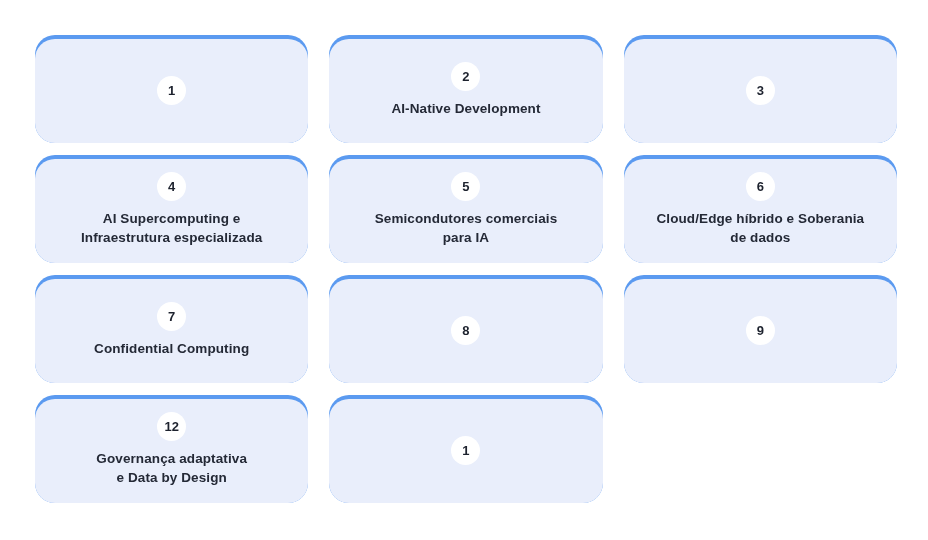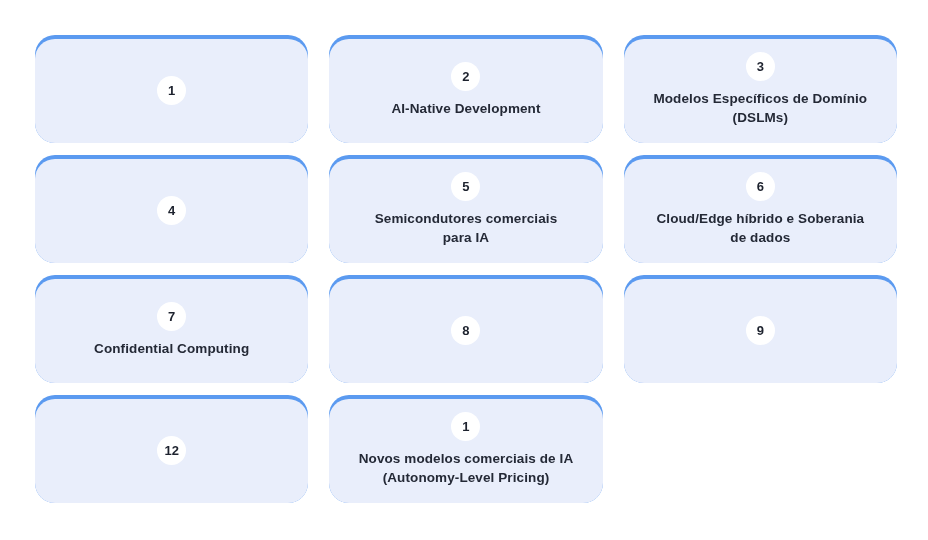--- a/index.html
+++ b/index.html
@@ -71,28 +71,28 @@
   <div class="card">
     <div class="card-inner">
       <div class="num-circle">2</div>
       <div class="card-title">AI-Native Development</div>
     </div>
   </div>
 
   <div class="card">
     <div class="card-inner">
       <div class="num-circle">3</div>
-      <div class="card-title">Modelos Específicos de Domínio
-(DSLMs)</div>
     </div>
   </div>
 
   <div class="card">
     <div class="card-inner">
       <div class="num-circle">4</div>
+      <div class="card-title">AI Supercomputing e
+Infraestrutura especializada</div>
     </div>
   </div>
 
   <div class="card">
     <div class="card-inner">
       <div class="num-circle">5</div>
       <div class="card-title">Semicondutores comerciais
 para IA</div>
     </div>
   </div>
@@ -121,24 +121,24 @@
   <div class="card">
     <div class="card-inner">
       <div class="num-circle">9</div>
     </div>
   </div>
 
 
   <div class="card">
     <div class="card-inner">
       <div class="num-circle">12</div>
+      <div class="card-title">Governança adaptativa
+e Data by Design</div>
     </div>
   </div>
 
   <div class="card">
     <div class="card-inner">
       <div class="num-circle">1</div>
-      <div class="card-title">Novos modelos comerciais de IA
-(Autonomy-Level Pricing)</div>
     </div>
   </div>
 
 </div>
 
 </body></html>

